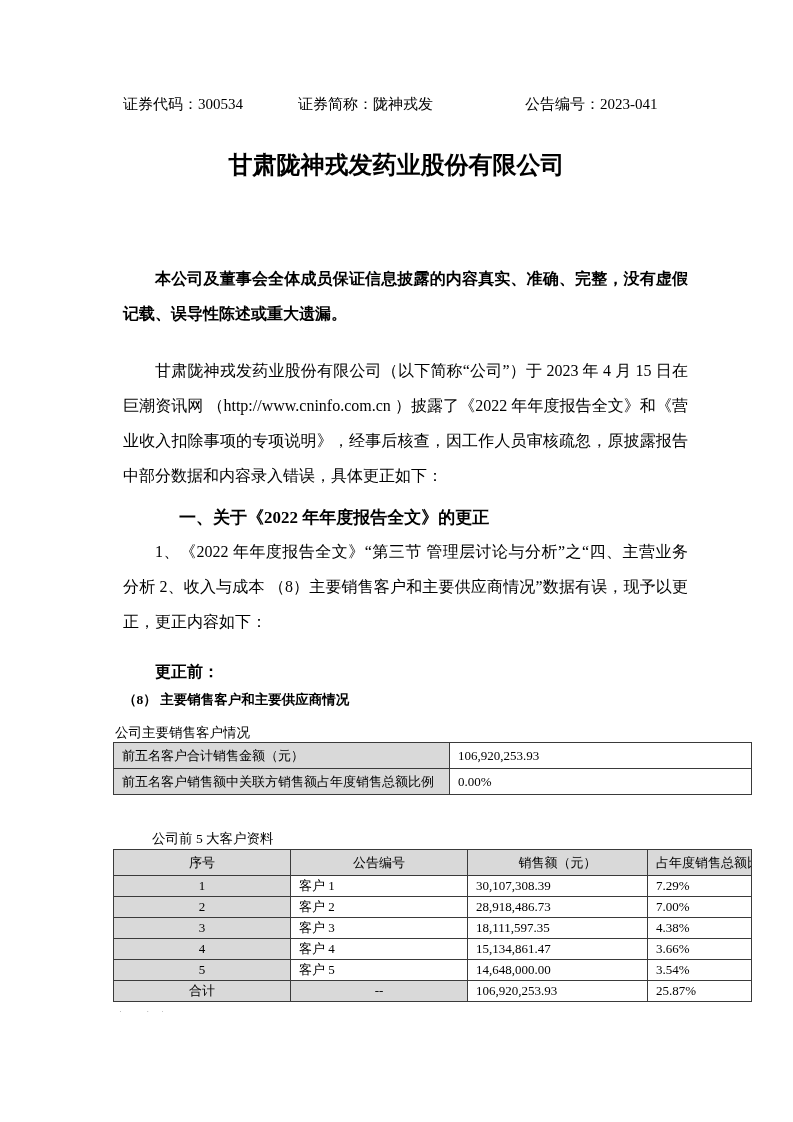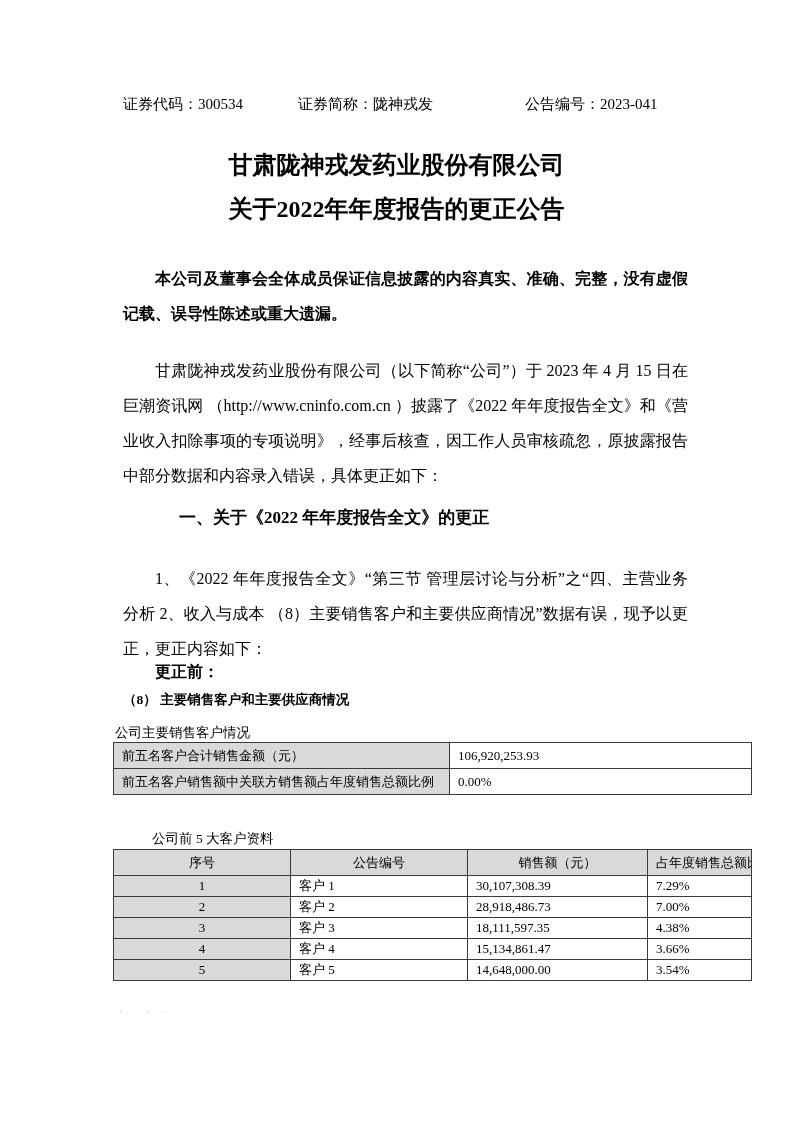--- a/index.html
+++ b/index.html
@@ -51,21 +51,21 @@
 
   .sec-heading {
     position: absolute;
     left: 143px;
     top: 506px;
     font-size: 17px;
     font-weight: bold;
     line-height: 24px;
     margin-left: 36px;
   }
-  .sec-para { top: 561px; }
+  .sec-para { top: 534px; }
 
   .before-label {
     position: absolute;
     left: 155px;
     top: 660px;
     font-size: 16px;
     font-weight: bold;
     line-height: 24px;
   }
 
@@ -120,21 +120,20 @@
 
 <div class="page">
 
   <div class="doc-header">
     <span class="hdr-code">证券代码：300534</span>
     <span class="hdr-abbr">证券简称：陇神戎发</span>
     <span class="hdr-no">公告编号：2023-041</span>
   </div>
 
   <div class="title title1">甘肃陇神戎发药业股份有限公司</div>
-  <div class="title title2">关于2022年年度报告的更正公告</div>
 
   <div class="para disclaimer">本公司及董事会全体成员保证信息披露的内容真实、准确、完整，没有虚假记载、误导性陈述或重大遗漏。</div>
 
   <div class="para intro">甘肃陇神戎发药业股份有限公司（以下简称“公司”）于 2023 年 4 月 15 日在巨潮资讯网 （http://www.cninfo.com.cn ）披露了《2022 年年度报告全文》和《营业收入扣除事项的专项说明》，经事后核查，因工作人员审核疏忽，原披露报告中部分数据和内容录入错误，具体更正如下：</div>
 
   <div class="sec-heading">一、关于《2022 年年度报告全文》的更正</div>
 
   <div class="para sec-para">1、《2022 年年度报告全文》“第三节 管理层讨论与分析”之“四、主营业务分析 2、收入与成本 （8）主要销售客户和主要供应商情况”数据有误，现予以更正，更正内容如下：</div>
 
   <div class="before-label">更正前：</div>
@@ -189,18 +188,24 @@
         <td class="al">客户 4</td>
         <td class="ar">15,134,861.47</td>
         <td class="ar">3.66%</td>
       </tr>
       <tr>
         <td class="shade ac">5</td>
         <td class="al">客户 5</td>
         <td class="ar">14,648,000.00</td>
         <td class="ar">3.54%</td>
       </tr>
+      <tr>
+        <td class="shade ac">合计</td>
+        <td class="shade ac">--</td>
+        <td class="ar">106,920,253.93</td>
+        <td class="ar">25.87%</td>
+      </tr>
     </tbody>
   </table>
 
   <div class="tbl-caption footnote">主要客户其他情况说明</div>
 
 </div>
 
 </body></html>

